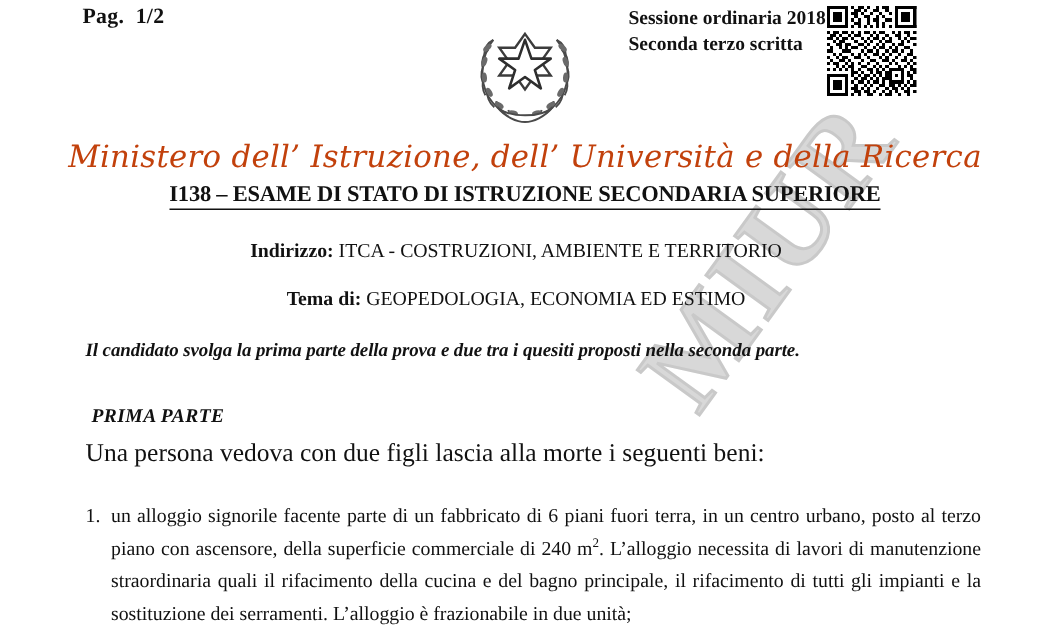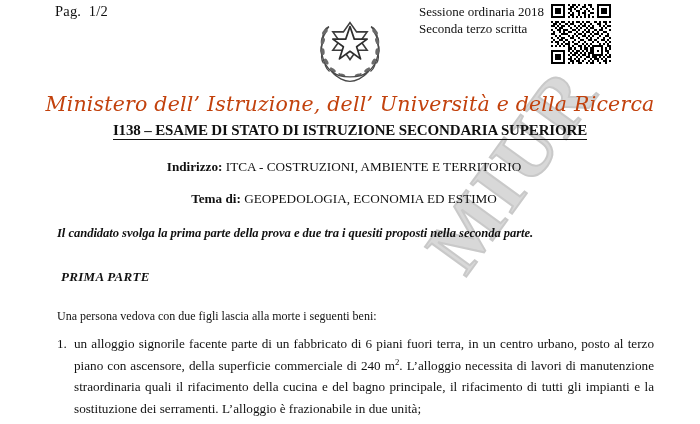--- a/index.html
+++ b/index.html
@@ -43,20 +43,21 @@
     pointer-events: none;
     z-index: 0;
     user-select: none;
   }
 
   
   .header {
     position: relative;
     z-index: 2;
     height: 95px;
+    font-weight: bold;
   }
   .pag {
     position: absolute;
     left: 55px;
     top: 3px;
     font-size: 14.5px;
     letter-spacing: 0.2px;
     white-space: pre;
   }
   .session-block {
@@ -145,22 +146,22 @@
     font-size: 13px;
     font-weight: 700;
     font-style: italic;
     letter-spacing: 0.3px;
     z-index: 2;
   }
 
   .intro-line {
     position: absolute;
     left: 57px;
-    top: 309px;
-    font-size: 12px;
+    top: 292px;
+    font-size: 17px;
     z-index: 2;
   }
 
   
   .list {
     position: absolute;
     left: 57px;
     top: 333px;
     width: 597px;
     z-index: 2;

